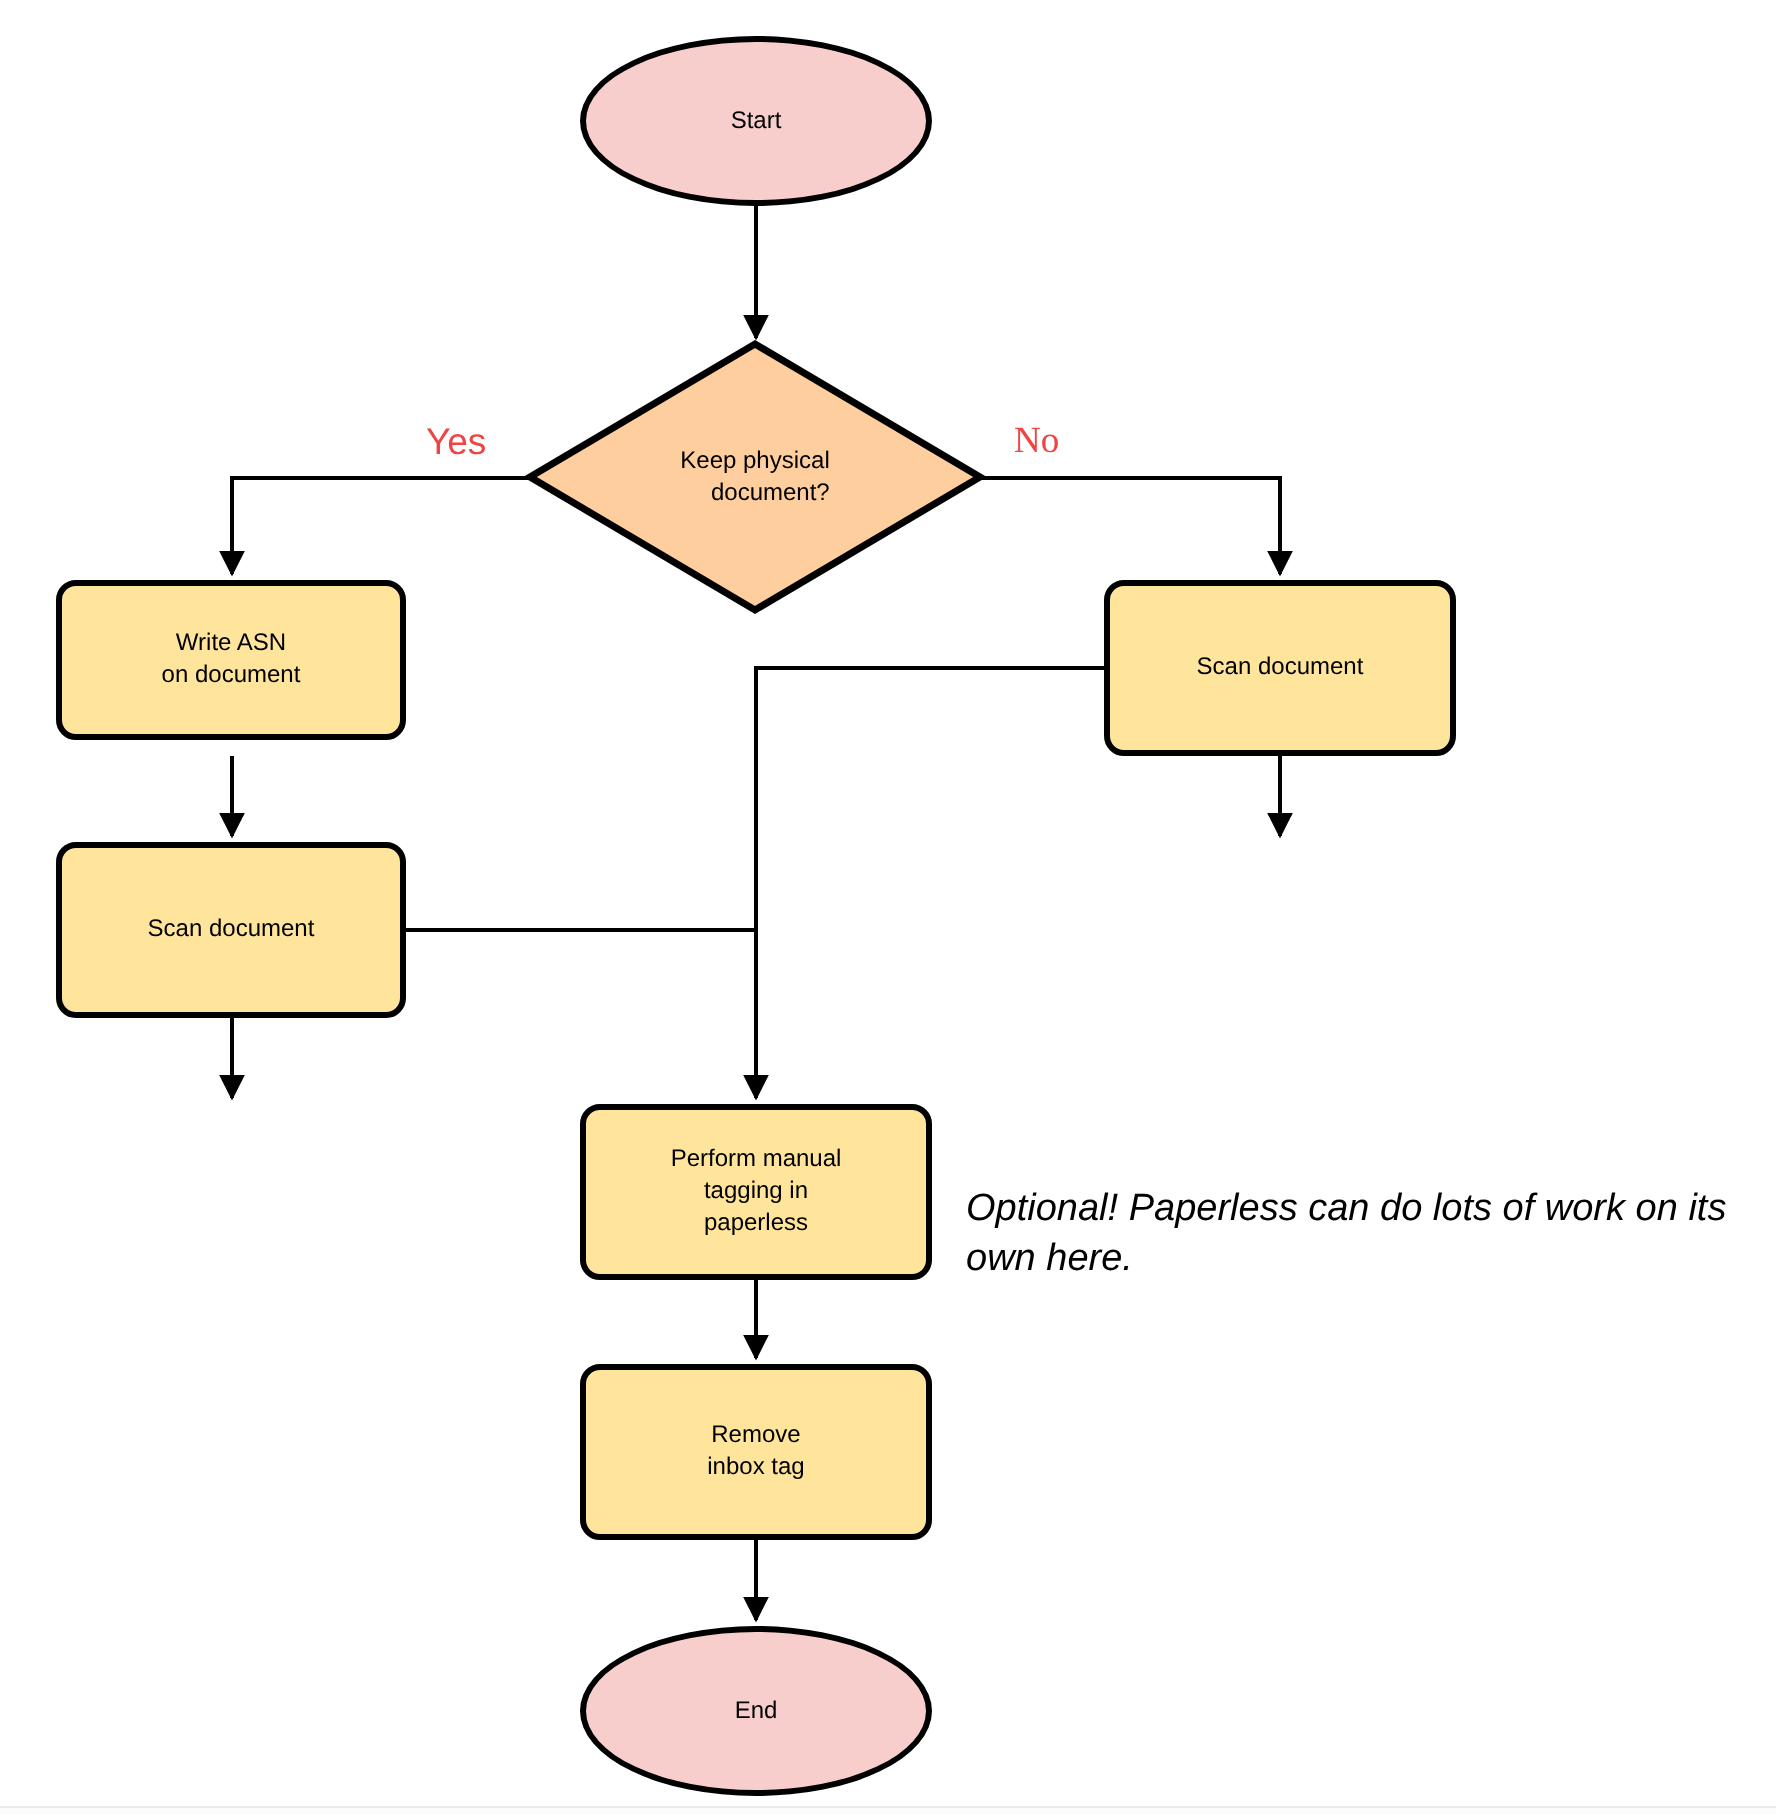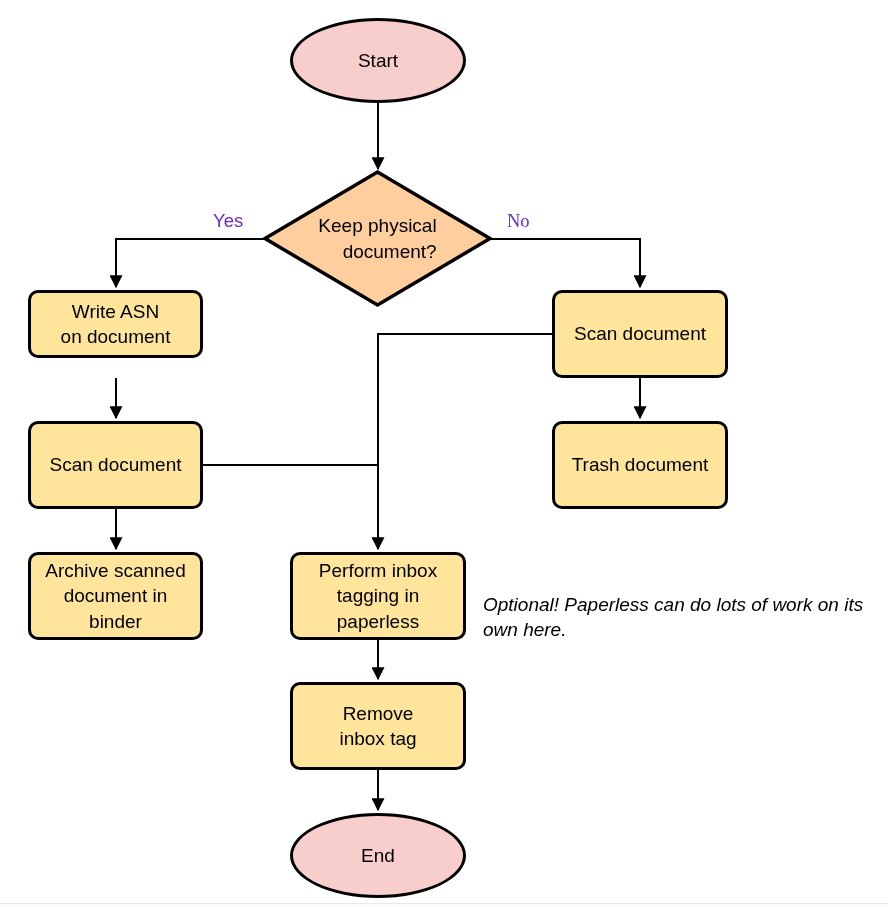--- a/index.html
+++ b/index.html
@@ -22,40 +22,40 @@
     pointer-events: none;
   }
   .node {
     position: absolute;
     box-sizing: border-box;
     display: flex;
     align-items: center;
     justify-content: center;
     text-align: center;
     color: #000000;
-    font-size: 19px;
+    font-size: 12px;
     line-height: 1.32;
     white-space: pre-line;
   }
   .proc {
     background: #ffe49c;
     border: 3px solid #000000;
     border-radius: 10px;
   }
   .term {
     background: #f8cecc;
     border: 3px solid #000000;
     border-radius: 50%;
   }
   .decision-label {
     background: transparent;
   }
   .edge-label {
     position: absolute;
-    color: #6d28d9;
+    color: #ef4444;
     font-size: 18.5px;
     line-height: 1;
   }
   .note {
     position: absolute;
     left: 483px;
     top: 593px;
     width: 400px;
     color: #000000;
     font-size: 19px;
@@ -67,21 +67,21 @@
     left: 0;
     top: 903px;
     width: 888px;
     height: 4px;
     border-top: 1px solid #ece8e8;
     background: #fdfcfc;
   }
   
   .n-start    { left: 290px; top: 18px;  width: 176px; height: 85px; }
   .n-decision { left: 265px; top: 172px; width: 225px; height: 133px; text-align: right; }
-  .n-write    { left: 28px;  top: 290px; width: 175px; height: 68px; }
+  .n-write    { left: 28px;  top: 290px; width: 175px; height: 80px; }
   .n-scanl    { left: 28px;  top: 421px; width: 175px; height: 88px; }
   .n-archive  { left: 28px;  top: 552px; width: 175px; height: 88px; }
   .n-scanr    { left: 552px; top: 290px; width: 176px; height: 88px; }
   .n-trash    { left: 552px; top: 421px; width: 176px; height: 88px; }
   .n-tag      { left: 290px; top: 552px; width: 176px; height: 88px; }
   .n-remove   { left: 290px; top: 682px; width: 176px; height: 88px; }
   .n-end      { left: 290px; top: 813px; width: 176px; height: 85px; }
   .l-yes { left: 213px; top: 212px; }
   .l-no  { left: 507px; top: 212px; font-family: Liberation Serif, serif; }
 </style>
@@ -125,36 +125,28 @@
 
   <div class="node proc n-write">
     <span>Write ASN
 on document</span>
   </div>
 
   <div class="node proc n-scanl">
     <span>Scan document</span>
   </div>
 
-  <div class="node proc n-archive">
-    <span>Archive scanned
-document in
-binder</span>
-  </div>
 
   <div class="node proc n-scanr">
     <span>Scan document</span>
   </div>
 
-  <div class="node proc n-trash">
-    <span>Trash document</span>
-  </div>
 
   <div class="node proc n-tag">
-    <span>Perform inbox
+    <span>Perform manual
 tagging in
 paperless</span>
   </div>
 
   <div class="note">Optional! Paperless can do lots of work on its own here.</div>
 
   <div class="node proc n-remove">
     <span>Remove
 inbox tag</span>
   </div>

